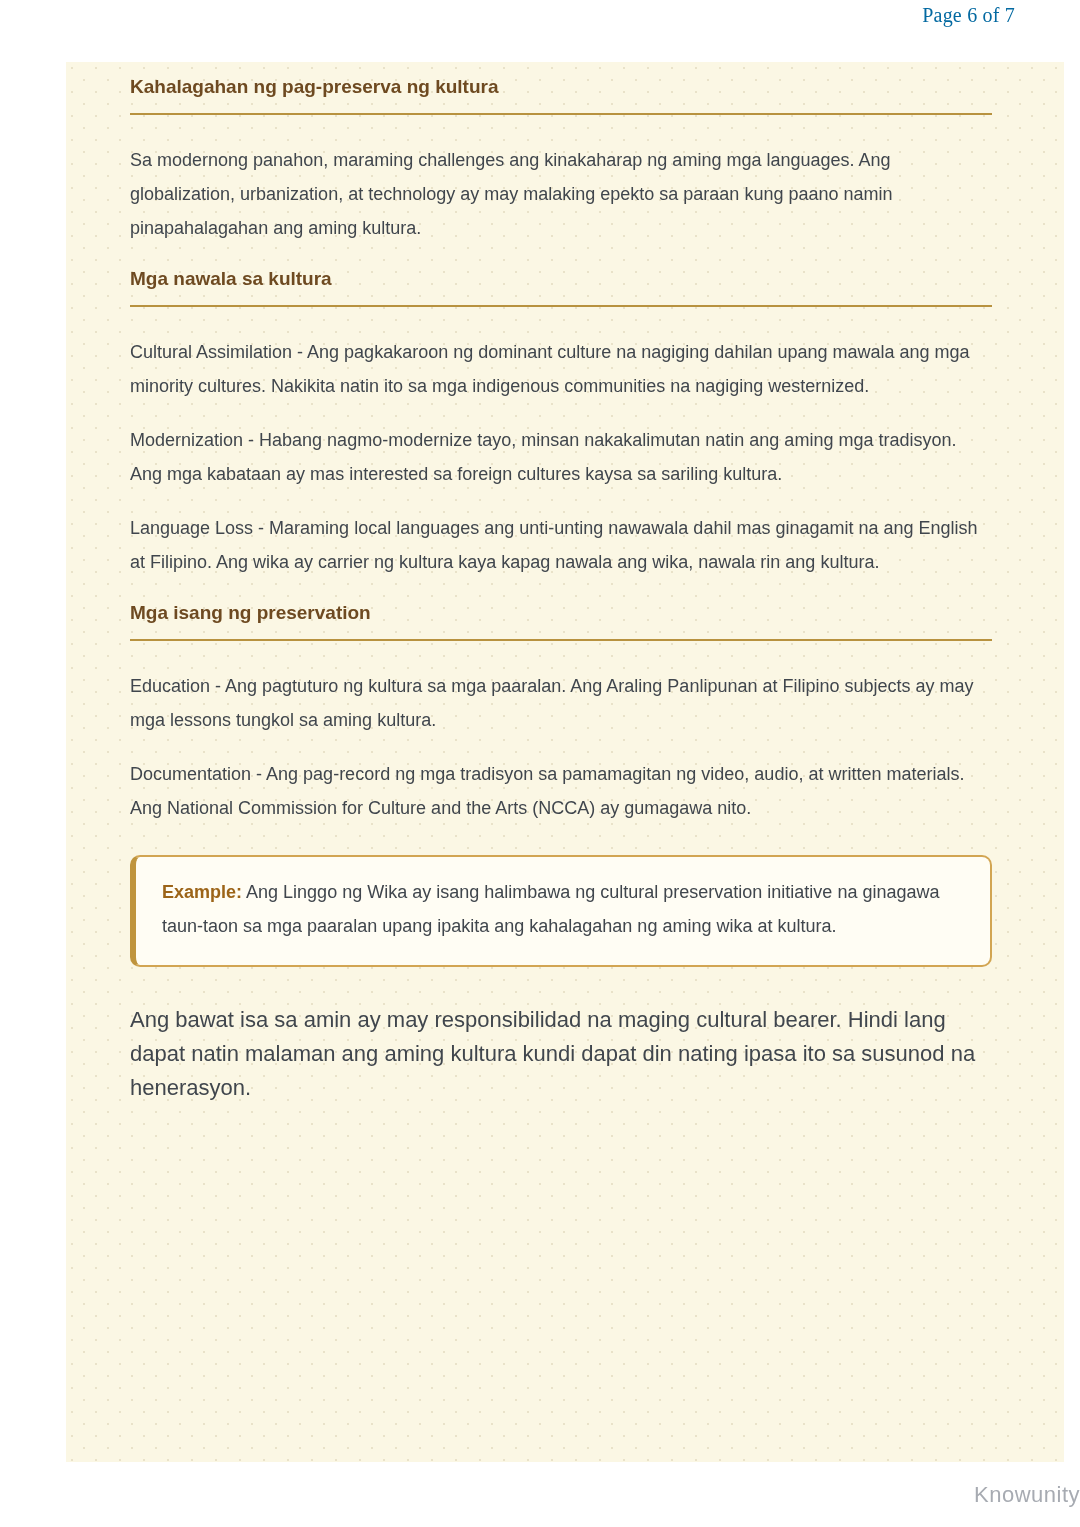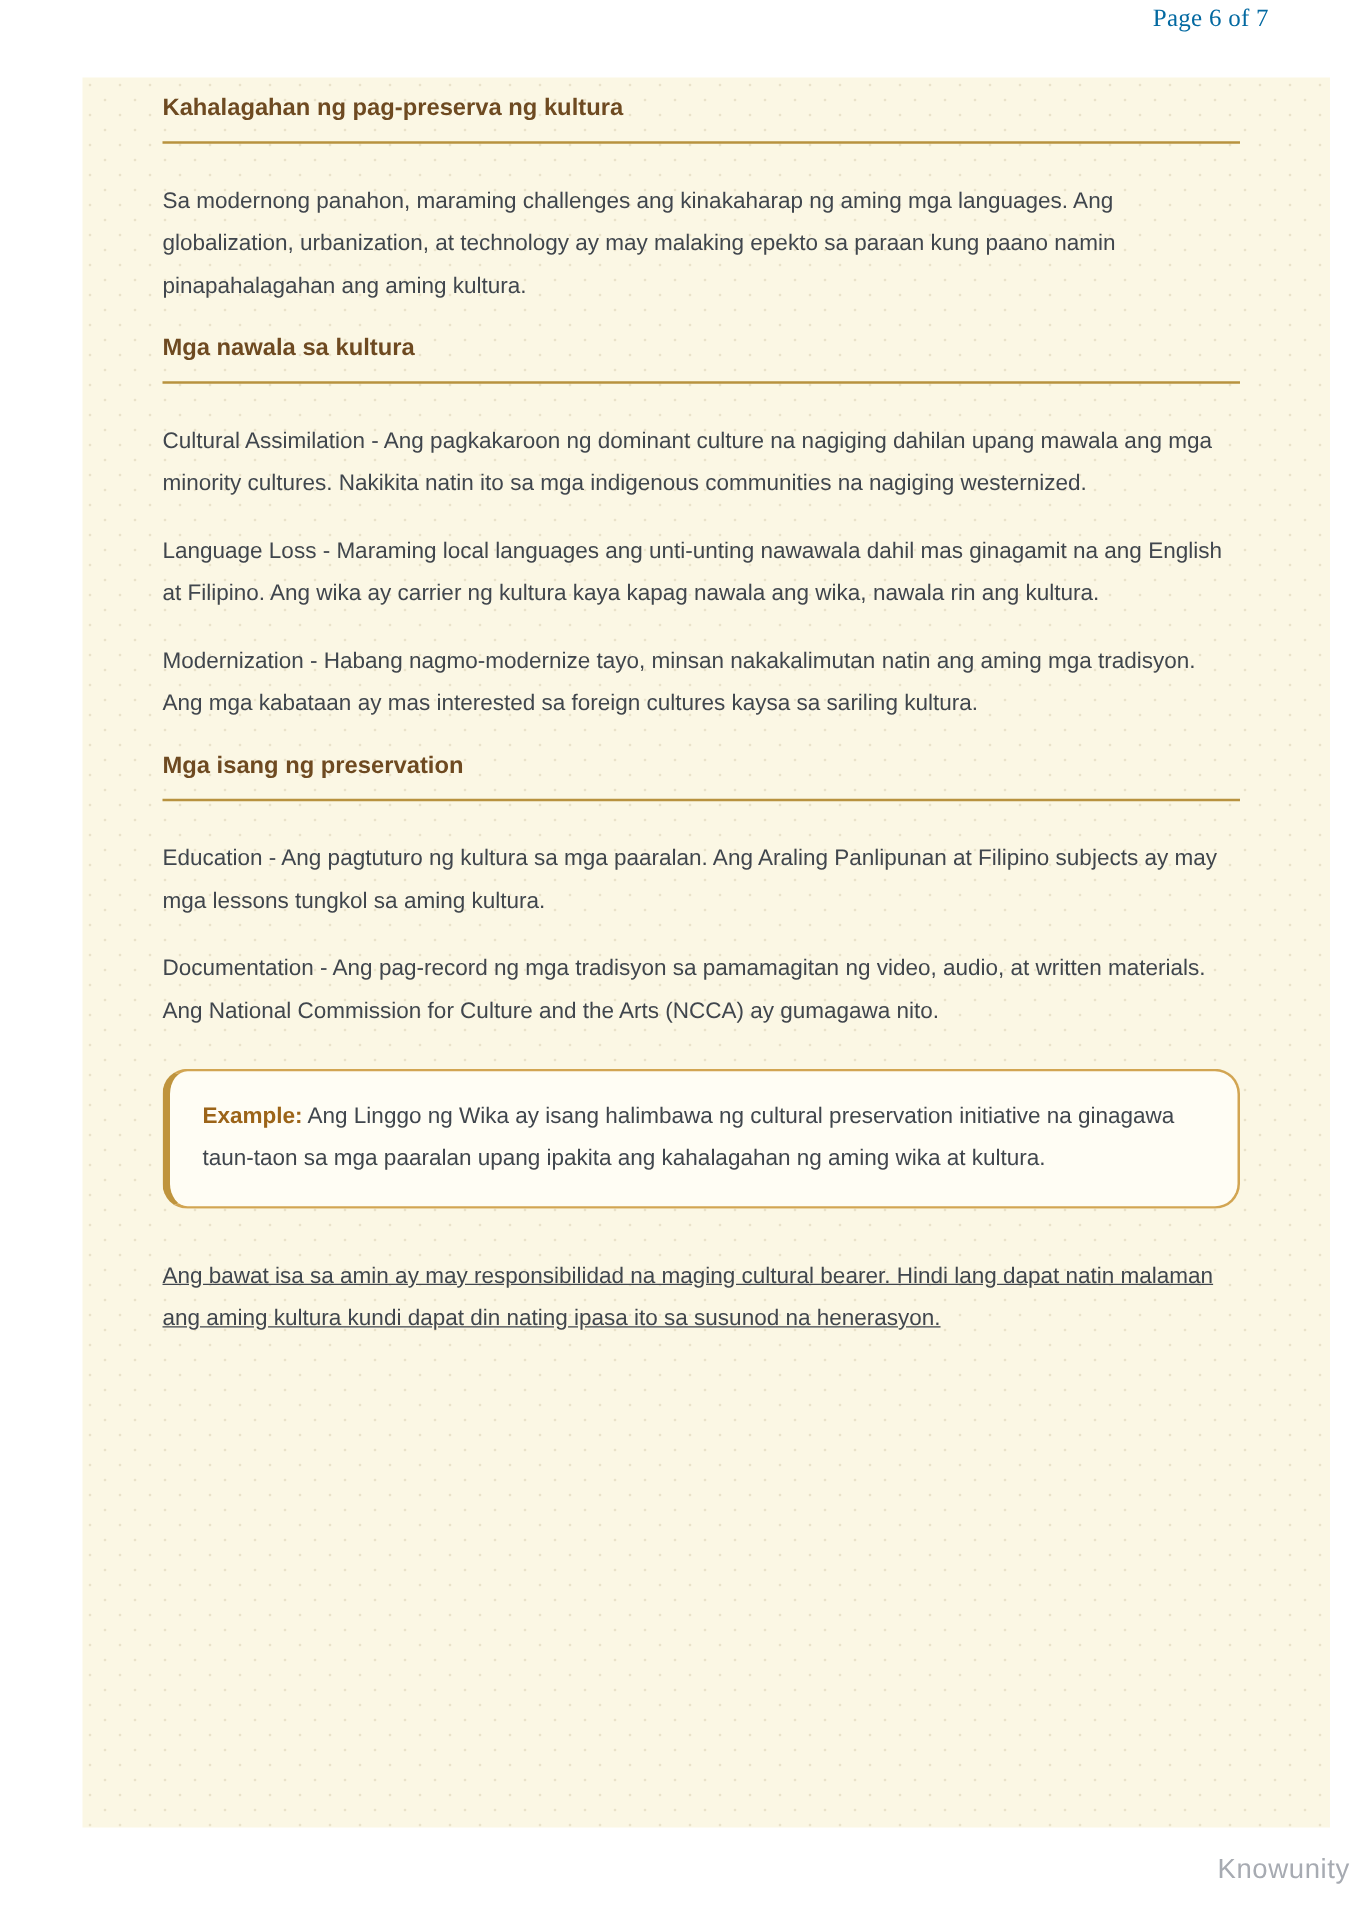--- a/index.html
+++ b/index.html
@@ -48,38 +48,37 @@
     font-size: 18px;
     line-height: 34px;
     color: #40464d;
     margin: 20px 0 0 0;
   }
   .example-box {
     margin-top: 30px;
     background: #fffdf4;
     border: 2px solid #d2a552;
     border-left: 6px solid #bf943d;
-    border-radius: 20px;
+    border-radius: 10px;
     padding: 18px 28px 22px 26px;
   }
   .example-text {
     font-size: 18px;
     line-height: 34px;
     color: #40464d;
   }
   .example-label {
     font-weight: bold;
     color: #9c6418;
   }
   .closing-para {
-    font-size: 18px;
+    font-size: 22px;
     line-height: 34px;
     color: #40464d;
     margin-top: 36px;
-    text-decoration: underline;
   }
   .page-footer {
     position: absolute;
     top: 1482px;
     left: 0;
     width: 100%;
     text-align: right;
     font-size: 22px;
     color: #a7abb2;
     letter-spacing: 0.5px;
@@ -90,22 +89,22 @@
 
 <div class="page-header">Page 6 of 7</div>
 
 <div class="content-card">
 
   <div>
       <h2 class="section-heading">Kahalagahan ng pag-preserva ng kultura</h2>
       <p class="body-para">Sa modernong panahon, maraming challenges ang kinakaharap ng aming mga languages. Ang globalization, urbanization, at technology ay may malaking epekto sa paraan kung paano namin pinapahalagahan ang aming kultura.</p>
       <h2 class="section-heading">Mga nawala sa kultura</h2>
       <p class="body-para">Cultural Assimilation - Ang pagkakaroon ng dominant culture na nagiging dahilan upang mawala ang mga minority cultures. Nakikita natin ito sa mga indigenous communities na nagiging westernized.</p>
+      <p class="body-para">Modernization - Habang nagmo-modernize tayo, minsan nakakalimutan natin ang aming mga tradisyon. Ang mga kabataan ay mas interested sa foreign cultures kaysa sa sariling kultura.</p>
       <p class="body-para">Language Loss - Maraming local languages ang unti-unting nawawala dahil mas ginagamit na ang English at Filipino. Ang wika ay carrier ng kultura kaya kapag nawala ang wika, nawala rin ang kultura.</p>
-      <p class="body-para">Modernization - Habang nagmo-modernize tayo, minsan nakakalimutan natin ang aming mga tradisyon. Ang mga kabataan ay mas interested sa foreign cultures kaysa sa sariling kultura.</p>
       <h2 class="section-heading">Mga isang ng preservation</h2>
       <p class="body-para">Education - Ang pagtuturo ng kultura sa mga paaralan. Ang Araling Panlipunan at Filipino subjects ay may mga lessons tungkol sa aming kultura.</p>
       <p class="body-para">Documentation - Ang pag-record ng mga tradisyon sa pamamagitan ng video, audio, at written materials. Ang National Commission for Culture and the Arts (NCCA) ay gumagawa nito.</p>
     </div>
 
   <div class="example-box">
     <p class="example-text"><span class="example-label">Example:</span><span> Ang Linggo ng Wika ay isang halimbawa ng cultural preservation initiative na ginagawa taun-taon sa mga paaralan upang ipakita ang kahalagahan ng aming wika at kultura.</span></p>
   </div>
 
   <p class="closing-para">Ang bawat isa sa amin ay may responsibilidad na maging cultural bearer. Hindi lang dapat natin malaman ang aming kultura kundi dapat din nating ipasa ito sa susunod na henerasyon.</p>

